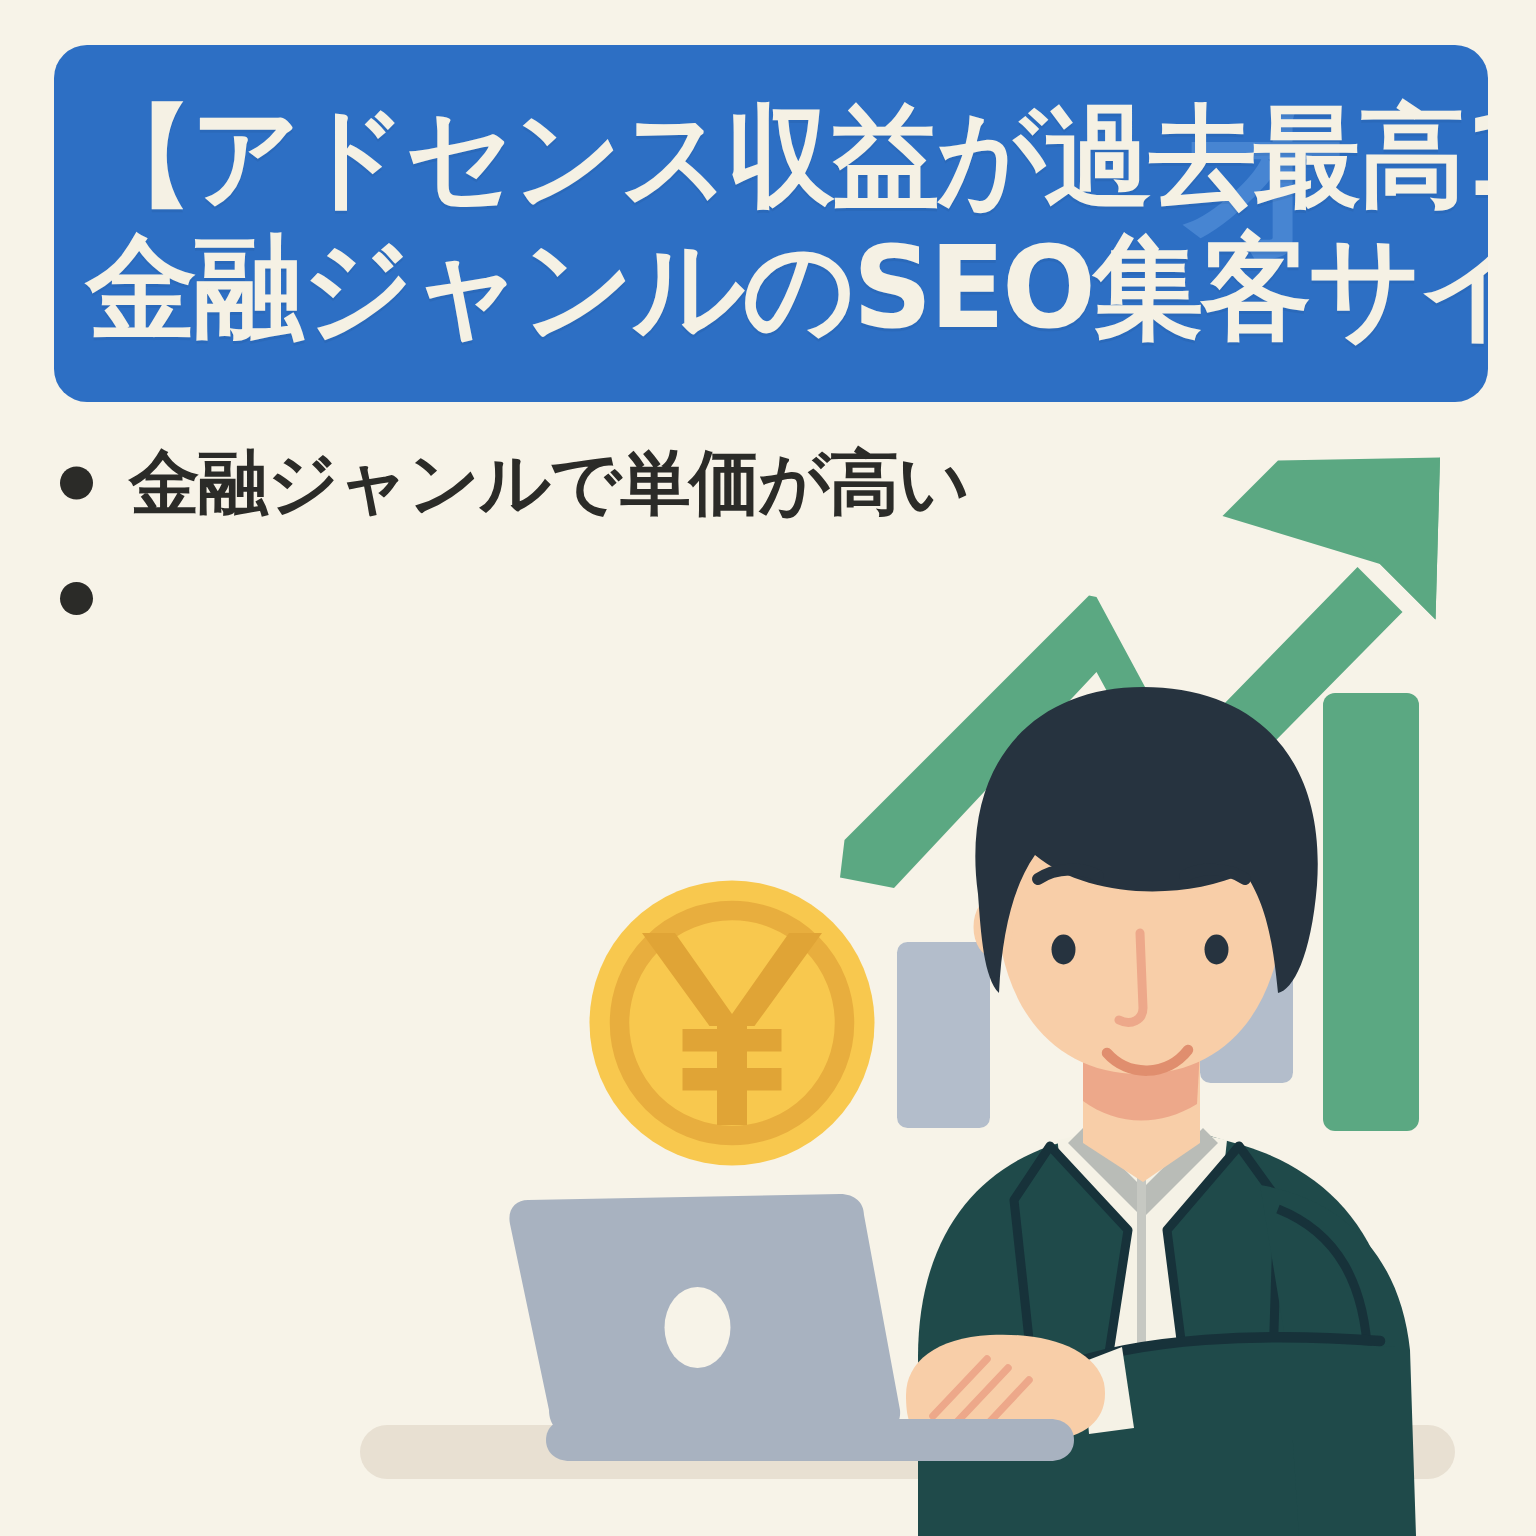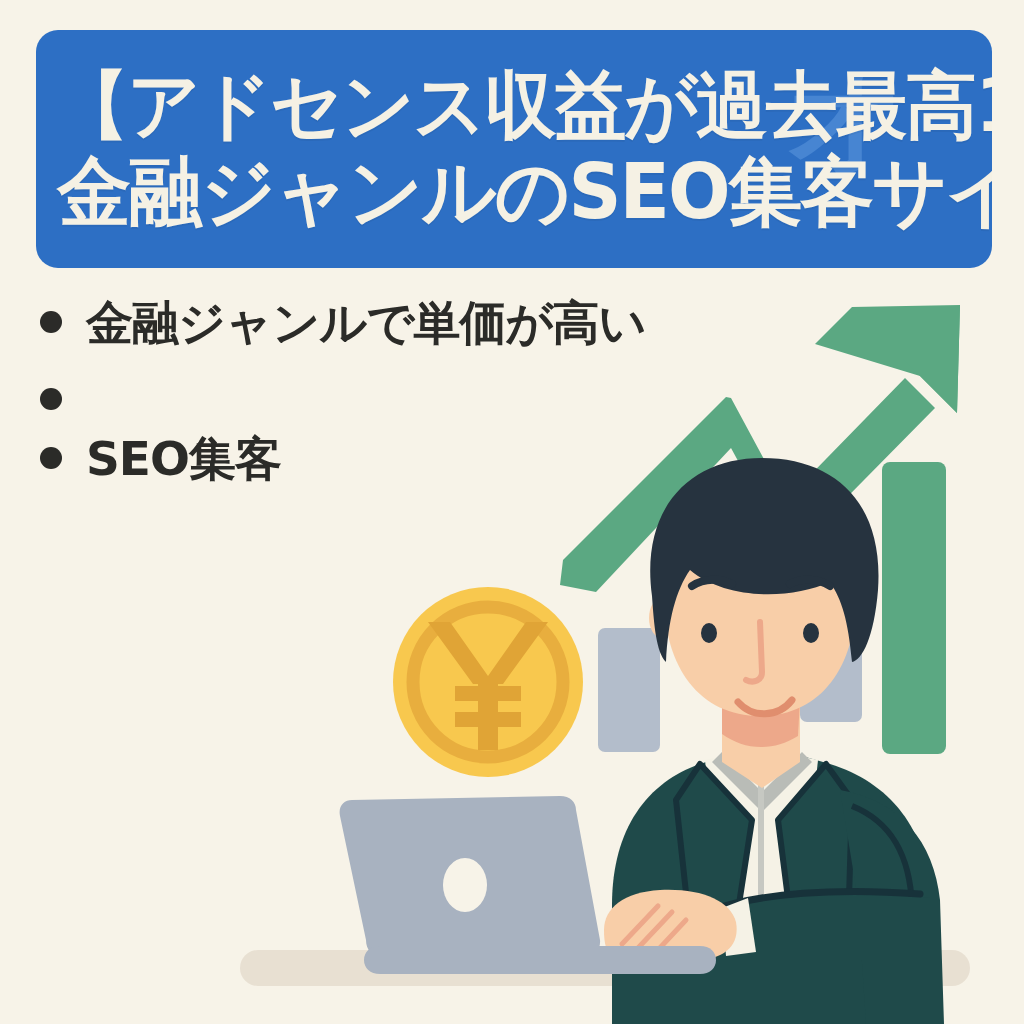--- a/index.html
+++ b/index.html
@@ -148,19 +148,15 @@
   </div>
 
   <div class="bullets">
     <div class="bullet-row">
       <span class="dot"></span>
       <span class="btext">金融ジャンルで単価が高い</span>
     </div>
     <div class="bullet-row">
       <span class="dot"></span>
     </div>
-    <div class="bullet-row">
-      <span class="dot"></span>
-      <span class="btext">SEO集客</span>
-    </div>
   </div>
 
 </div>
 
 </body></html>

